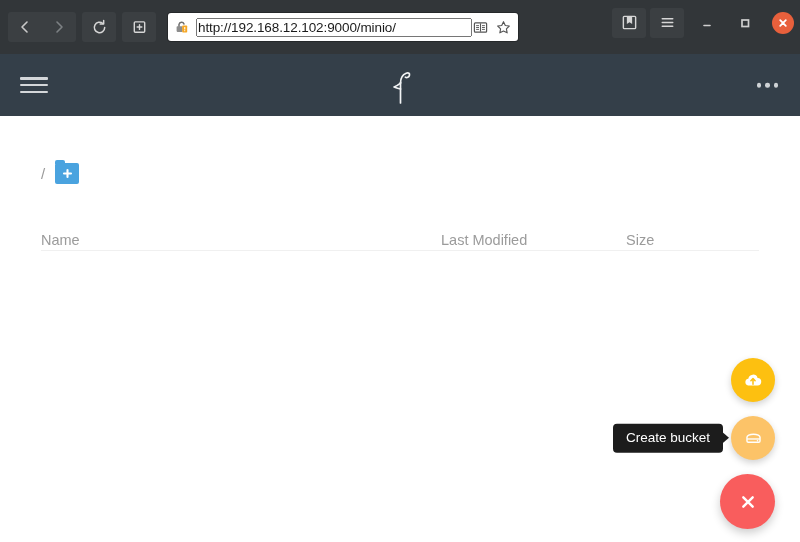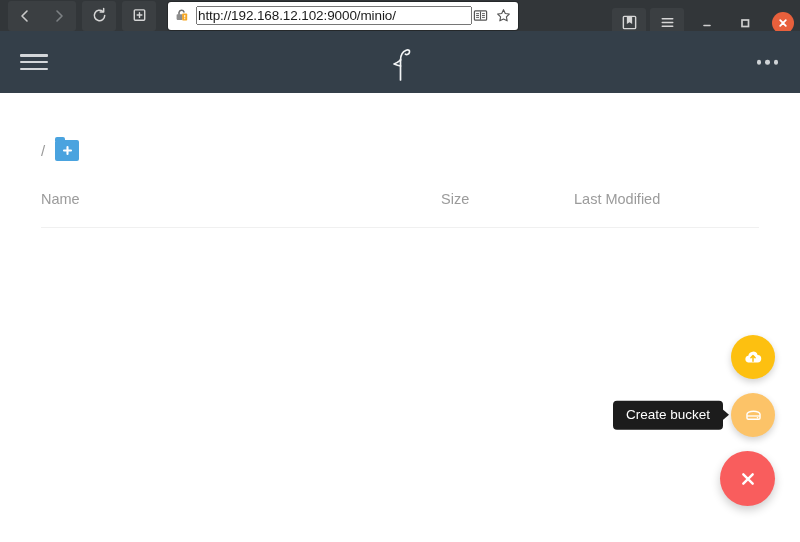--- a/index.html
+++ b/index.html
@@ -5,21 +5,21 @@
   * { margin:0; padding:0; box-sizing:border-box; }
   html,body { width:800px; height:542px; overflow:hidden; }
   body {
     font-family:"Liberation Sans", sans-serif;
     background:#ffffff;
     -webkit-font-smoothing:antialiased;
   }
 
   
   .browser-chrome{
-    height:31px; width:800px;
+    height:54px; width:800px;
     background:#323639;
     display:flex; align-items:center;
     padding:0 8px;
     position:relative;
   }
   .nav-group{ display:flex; align-items:center; }
   .chrome-btn{
     width:34px; height:30px;
     display:flex; align-items:center; justify-content:center;
     border-radius:3px;
@@ -130,21 +130,21 @@
     width:100%;
     padding:0;
   }
   .search-input::placeholder{ color:#aeaeae; opacity:1; }
 
   .table-head{
     display:flex; align-items:flex-end;
     margin-top:52px;
     height:26px;
     border-bottom:1px solid #f0f0f0;
-    padding-bottom:20px;
+    padding-bottom:2px;
   }
   .th{ font-size:14.5px; color:#9b9b9b; font-weight:400; }
   .th-name{ width:400px; }
   .th-size{ width:133px; }
   .th-mod{ flex:1; }
 
   
   .fab-stack{
     position:absolute;
     right:25px; bottom:22px;
@@ -315,22 +315,22 @@
     <span class="bc-newfolder">
       <svg width="13" height="13" viewBox="0 0 13 13">
         <path d="M6.5 3 V10 M3 6.5 H10" stroke="#ffffff" stroke-width="2.1" stroke-linecap="round"></path>
       </svg>
     </span>
   </div>
 
 
   <div class="table-head">
     <div class="th th-name">Name</div>
+    <div class="th th-mod">Last Modified</div>
     <div class="th th-size">Size</div>
-    <div class="th th-mod">Last Modified</div>
   </div>
 
   <div></div>
 
   <div class="fab-stack">
 
     <div class="fab-row">
       <div class="fab fab-upload">
         <svg width="22" height="22" viewBox="0 0 22 22">
           <path d="M6.1 16.4 A3.4 3.4 0 0 1 6.3 9.7 A4.8 4.8 0 0 1 15.6 8.9 A3.75 3.75 0 0 1 15.4 16.4 Z" fill="#ffffff"></path>

